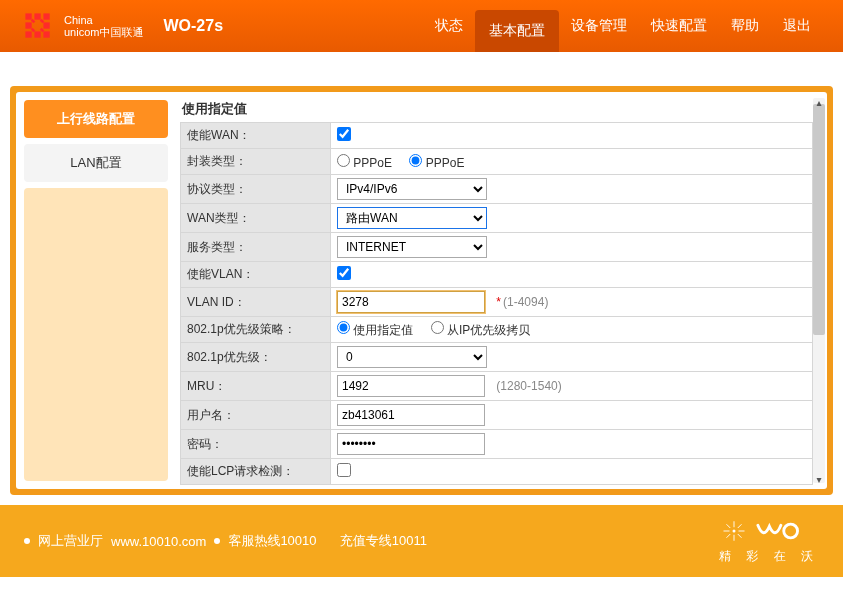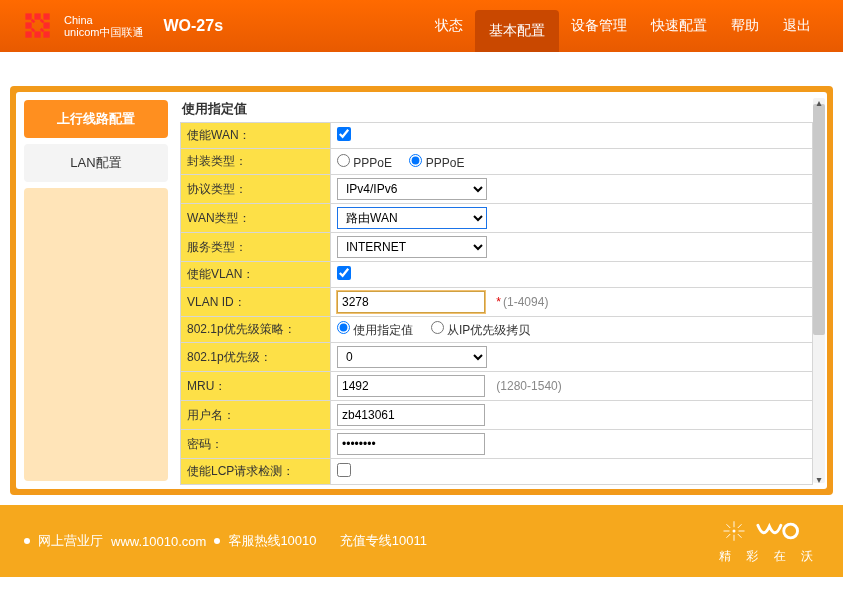--- a/index.html
+++ b/index.html
@@ -30,21 +30,21 @@
   
   .content { flex: 1; position: relative; padding: 4px 14px 4px 4px; overflow: hidden; }
   .scrollbar { position: absolute; right: 2px; top: 6px; width: 12px; height: calc(100% - 12px); background: #f3f3f3; border-radius: 2px; }
   .scroll-thumb { width: 100%; height: 60%; background: #c9c9c9; border-radius: 2px; margin-top: 6px; }
   .scroll-arrow { position:absolute; left:0; width:12px; height:12px; display:flex; align-items:center; justify-content:center; font-size:10px; color:#555;}
   .scroll-arrow.up{top:-2px;} .scroll-arrow.down{bottom:-2px;}
   
   .section-title { font-size: 13px; font-weight: bold; color: #333; padding: 4px 2px; }
   table.form { width: 100%; border-collapse: collapse; }
   table.form td { border: 1px solid #d6d6d6; padding: 3px 6px; font-size: 12px; color: #333; height: 26px; vertical-align: middle; }
-  table.form td.label { width: 150px; background: #fde047; }
+  table.form td.label { width: 150px; background: #e5e5e5; }
   table.form td.value { background: #fff; }
   
   select, input[type=text], input[type=password] { font-size: 12px; height: 22px; border: 1px solid #aaa; padding: 0 4px; background:#fff; }
   select { width: 150px; }
   select.highlight { border: 1.5px solid #1a73e8; }
   input[type=text], input[type=password] { width: 148px; }
   input.highlight { border: 1px solid #d0a040; outline: 1px solid #f0c070; }
   
   .hint { color: #888; margin-left: 8px; }
   .hint-red { color: #d00; margin-right:2px; }

